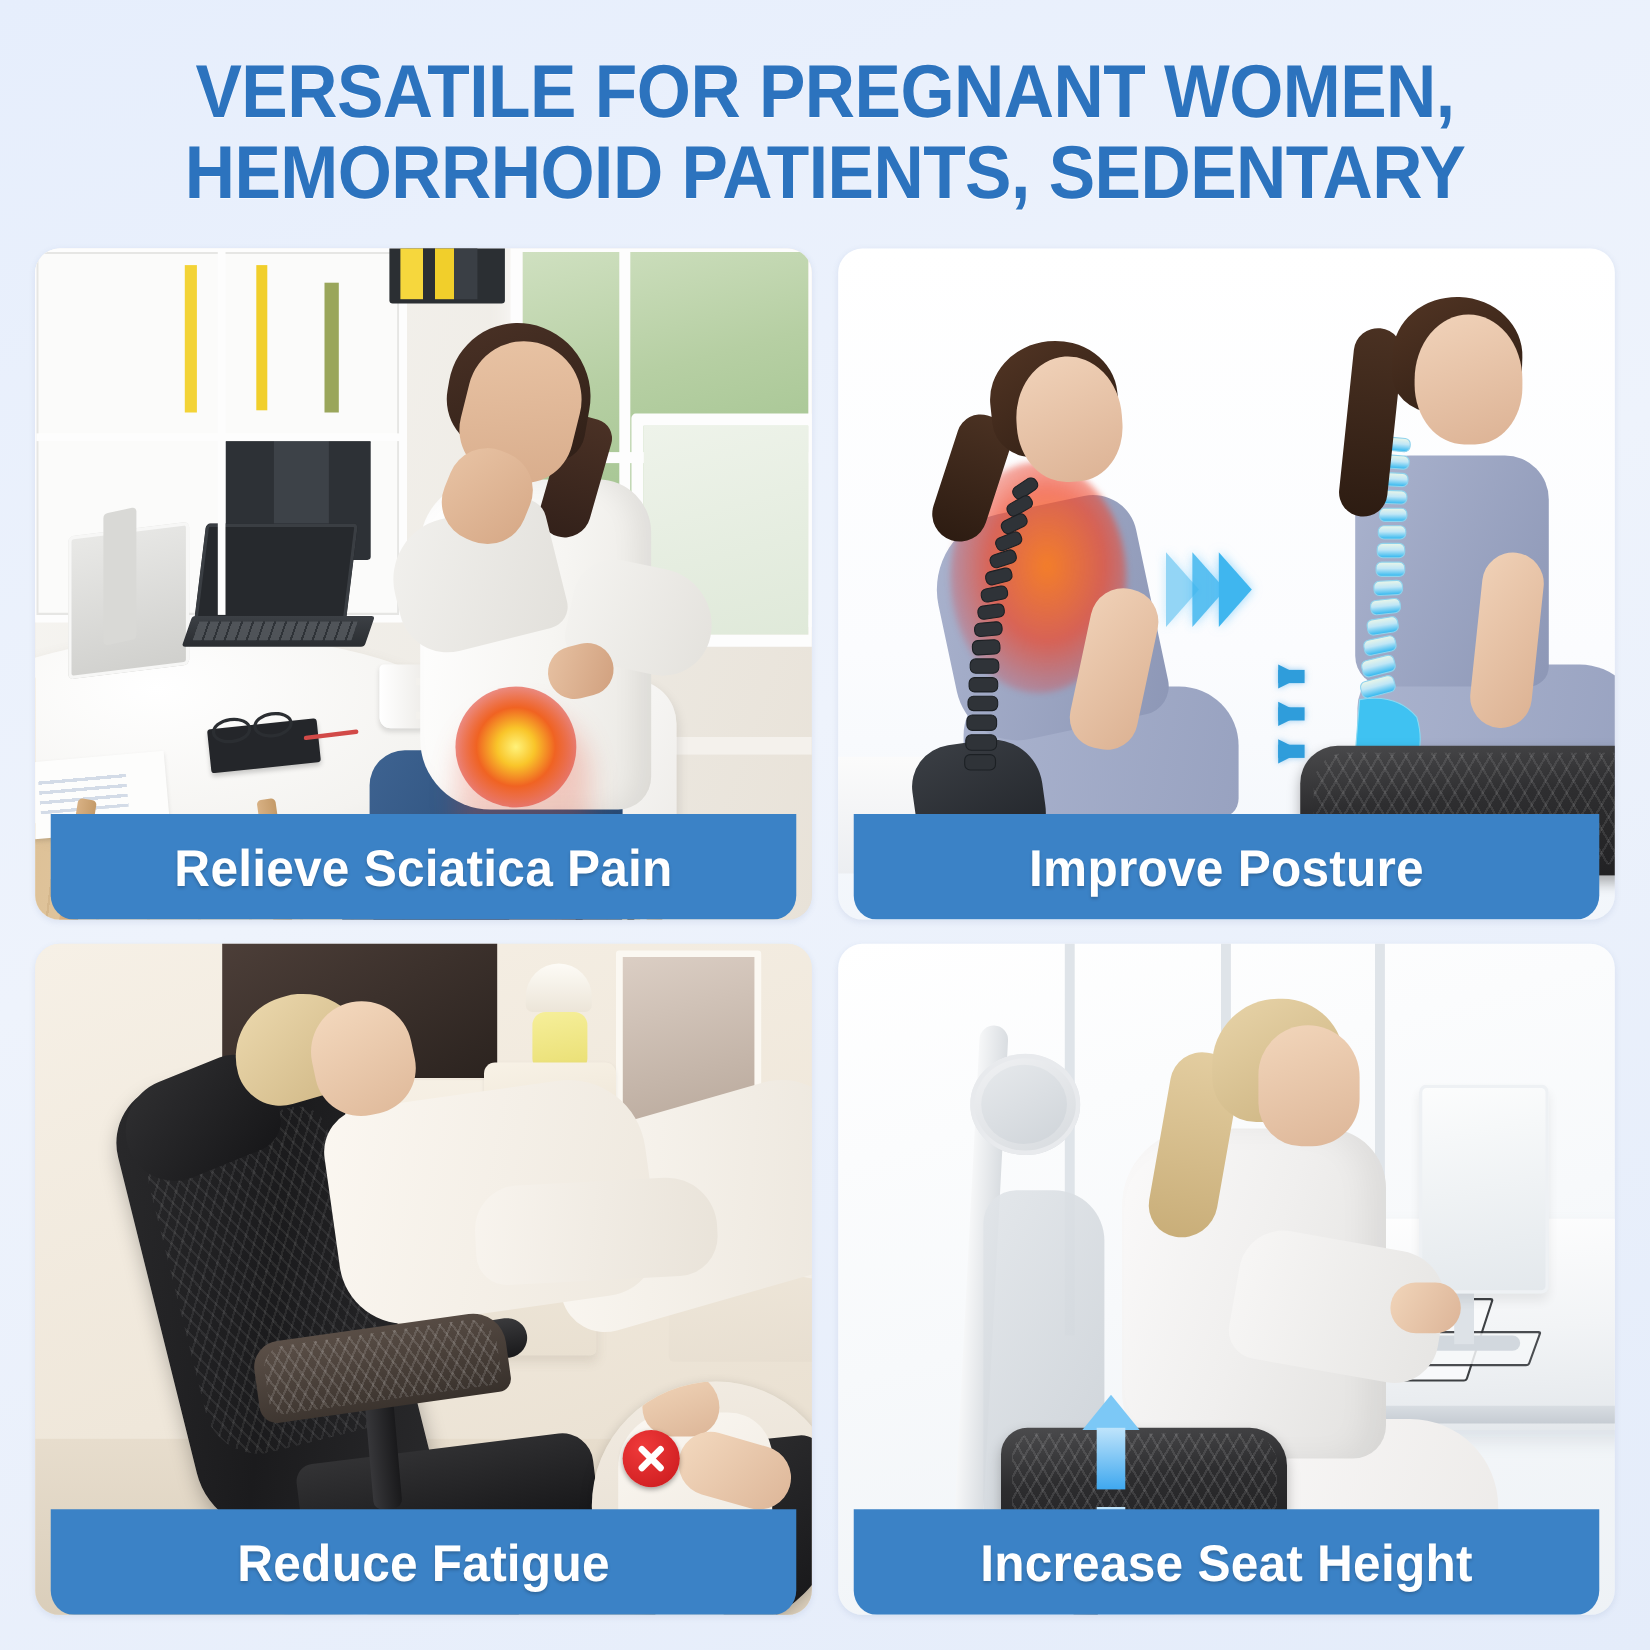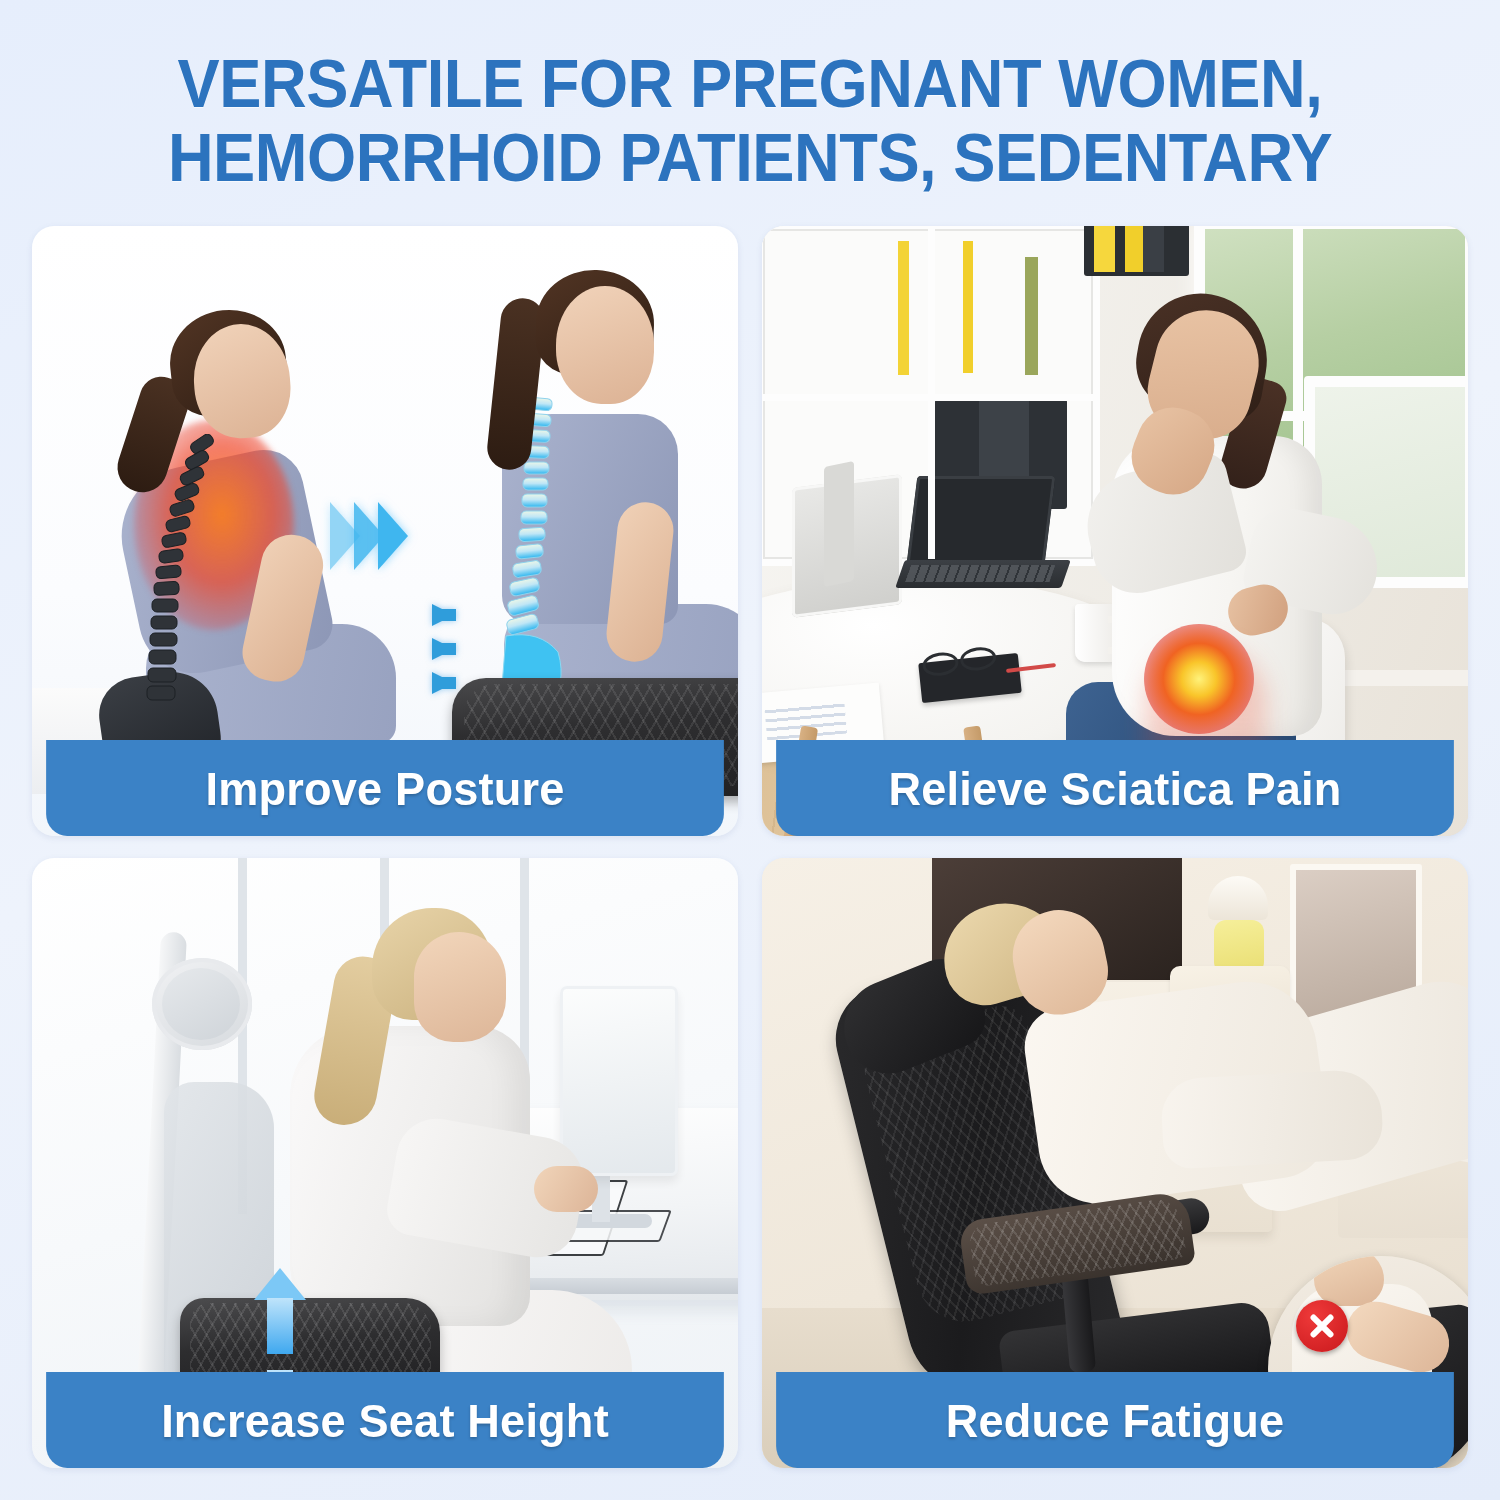--- a/index.html
+++ b/index.html
@@ -316,20 +316,101 @@
 </head>
 <body>
 
 <div class="headline">
   <span>VERSATILE FOR PREGNANT WOMEN,</span>
   <span class="l2">HEMORRHOID PATIENTS, SEDENTARY</span>
 </div>
 
 <div class="grid">
 
+  <div class="panel p1">
+    <div class="photo">
+      <div class="wall"></div>
+      <div class="window"></div>
+      <div class="window2"></div>
+      <div class="floor"></div>
+      <div class="baseboard"></div>
+      <div class="shelf">
+        <div class="books">
+          <span></span>
+            <span></span>
+            <span></span>
+            <span></span>
+            <span></span>
+            <span></span>
+            <span></span>
+            <span></span>
+        </div>
+        <div class="books2">
+          <span></span>
+            <span></span>
+            <span></span>
+            <span></span>
+            <span></span>
+            <span></span>
+            <span></span>
+        </div>
+        <div class="yellowbk"></div>
+        <div class="yellowbk2"></div>
+        <div class="greenbk"></div>
+        <div class="dark-box"></div>
+        <div class="dark-box2"></div>
+      </div>
+      <div class="topbox"></div>
+      <div class="table"></div>
+      <div class="monitor"></div>
+      <div class="monitor2"></div>
+      <div class="laptop">
+        <div class="scr"></div>
+        <div class="kbd"></div>
+      </div>
+      <div class="mug"></div>
+      <div class="notebook"></div>
+      <div class="glasses">
+          <i></i>
+          <i></i>
+        </div>
+      <div class="pen"></div>
+      <div class="papers"></div>
+      <div class="leg l1"></div>
+      <div class="leg l2"></div>
+      <svg class="lwire" viewBox="0 0 190 70">
+        <path d="M8 2 L120 62 M120 2 L8 62 M0 34 L150 34" stroke="#2e3236" stroke-width="4" fill="none"></path>
+      </svg>
+      <div class="chair">
+        <div class="seatback"></div>
+        <div class="cleg cl1"></div>
+        <div class="cleg cl2"></div>
+        <svg class="wire" viewBox="0 0 112 80">
+          <path d="M6 2 L92 72 M92 2 L6 72 M0 38 L106 38" stroke="#2a2d31" stroke-width="4" fill="none"></path>
+        </svg>
+      </div>
+      <div class="body">
+        <div class="jeans2"></div>
+        <div class="jeans"></div>
+        <div class="shirt"></div>
+        <div class="arm2"></div>
+        <div class="hand2"></div>
+        <div class="ponytail"></div>
+        <div class="hair"></div>
+        <div class="head"></div>
+        <div class="arm"></div>
+        <div class="forearm"></div>
+      </div>
+      <div class="painglow"></div>
+      <div class="painpt pain1"></div>
+
+    </div>
+    <div class="caption">Relieve Sciatica Pain</div>
+  </div>
+
   <div class="panel p2">
     <div class="photo">
       <div class="stool"></div>
 
       <div class="fig" id="figA">
         <div class="lg"></div>
         <div class="pelvis"></div>
         <div class="tp"></div>
         <div class="heat"></div>
         <svg class="spine" viewBox="0 0 100 330">
@@ -399,143 +480,20 @@
           <i></i>
           <i></i>
         </div>
       <div class="sarrow sa1"></div>
       <div class="sarrow sa2"></div>
       <div class="sarrow sa3"></div>
     </div>
     <div class="caption">Improve Posture</div>
   </div>
 
-  <div class="panel p1">
-    <div class="photo">
-      <div class="wall"></div>
-      <div class="window"></div>
-      <div class="window2"></div>
-      <div class="floor"></div>
-      <div class="baseboard"></div>
-      <div class="shelf">
-        <div class="books">
-          <span></span>
-            <span></span>
-            <span></span>
-            <span></span>
-            <span></span>
-            <span></span>
-            <span></span>
-            <span></span>
-        </div>
-        <div class="books2">
-          <span></span>
-            <span></span>
-            <span></span>
-            <span></span>
-            <span></span>
-            <span></span>
-            <span></span>
-        </div>
-        <div class="yellowbk"></div>
-        <div class="yellowbk2"></div>
-        <div class="greenbk"></div>
-        <div class="dark-box"></div>
-        <div class="dark-box2"></div>
-      </div>
-      <div class="topbox"></div>
-      <div class="table"></div>
-      <div class="monitor"></div>
-      <div class="monitor2"></div>
-      <div class="laptop">
-        <div class="scr"></div>
-        <div class="kbd"></div>
-      </div>
-      <div class="mug"></div>
-      <div class="notebook"></div>
-      <div class="glasses">
-          <i></i>
-          <i></i>
-        </div>
-      <div class="pen"></div>
-      <div class="papers"></div>
-      <div class="leg l1"></div>
-      <div class="leg l2"></div>
-      <svg class="lwire" viewBox="0 0 190 70">
-        <path d="M8 2 L120 62 M120 2 L8 62 M0 34 L150 34" stroke="#2e3236" stroke-width="4" fill="none"></path>
-      </svg>
-      <div class="chair">
-        <div class="seatback"></div>
-        <div class="cleg cl1"></div>
-        <div class="cleg cl2"></div>
-        <svg class="wire" viewBox="0 0 112 80">
-          <path d="M6 2 L92 72 M92 2 L6 72 M0 38 L106 38" stroke="#2a2d31" stroke-width="4" fill="none"></path>
-        </svg>
-      </div>
-      <div class="body">
-        <div class="jeans2"></div>
-        <div class="jeans"></div>
-        <div class="shirt"></div>
-        <div class="arm2"></div>
-        <div class="hand2"></div>
-        <div class="ponytail"></div>
-        <div class="hair"></div>
-        <div class="head"></div>
-        <div class="arm"></div>
-        <div class="forearm"></div>
-      </div>
-      <div class="painglow"></div>
-      <div class="painpt pain1"></div>
-
-    </div>
-    <div class="caption">Relieve Sciatica Pain</div>
-  </div>
-
-  <div class="panel p3">
-    <div class="photo">
-      <div class="mullion m1"></div>
-      <div class="mullion m2"></div>
-      <div class="mullion m3"></div>
-      <div class="desk"></div>
-      <div class="deskedge"></div>
-      <div class="mat"></div>
-      <div class="keyboard"></div>
-      <div class="standb"></div>
-      <div class="stand"></div>
-      <div class="screen"></div>
-      <div class="chairback">
-        <div class="cbrail"></div>
-        <div class="cbmesh"></div>
-        <div class="headrest"></div>
-      </div>
-      <div class="seatpan"></div>
-      <div class="gaslift"></div>
-
-      <div class="person">
-        <div class="p3legs"></div>
-        <div class="p3torso"></div>
-        <div class="p3pony"></div>
-        <div class="p3hair"></div>
-        <div class="p3head"></div>
-        <div class="p3arm"></div>
-        <div class="p3hand"></div>
-      </div>
-      <div class="cushion3"></div>
-      <div class="arrow arrowUp">
-        <div class="headU"></div>
-          <div class="shaft"></div>
-      </div>
-      <div class="arrow arrowDn">
-        <div class="shaft"></div>
-          <div class="headD"></div>
-      </div>
-    </div>
-    <div class="caption">Increase Seat Height</div>
-  </div>
-
   <div class="panel p4">
     <div class="photo">
       <div class="wall4"></div>
       <div class="tv"></div>
       <div class="lamp"></div>
       <div class="bear"></div>
       <div class="frame"></div>
       <div class="deskw"></div>
       <div class="kbd4"></div>
       <div class="drawer"></div>
@@ -579,13 +537,55 @@
         <div class="iarm"></div>
       </div>
       <div class="xbadge">
           <i></i>
           <i></i>
         </div>
     </div>
     <div class="caption">Reduce Fatigue</div>
   </div>
 
+  <div class="panel p3">
+    <div class="photo">
+      <div class="mullion m1"></div>
+      <div class="mullion m2"></div>
+      <div class="mullion m3"></div>
+      <div class="desk"></div>
+      <div class="deskedge"></div>
+      <div class="mat"></div>
+      <div class="keyboard"></div>
+      <div class="standb"></div>
+      <div class="stand"></div>
+      <div class="screen"></div>
+      <div class="chairback">
+        <div class="cbrail"></div>
+        <div class="cbmesh"></div>
+        <div class="headrest"></div>
+      </div>
+      <div class="seatpan"></div>
+      <div class="gaslift"></div>
+
+      <div class="person">
+        <div class="p3legs"></div>
+        <div class="p3torso"></div>
+        <div class="p3pony"></div>
+        <div class="p3hair"></div>
+        <div class="p3head"></div>
+        <div class="p3arm"></div>
+        <div class="p3hand"></div>
+      </div>
+      <div class="cushion3"></div>
+      <div class="arrow arrowUp">
+        <div class="headU"></div>
+          <div class="shaft"></div>
+      </div>
+      <div class="arrow arrowDn">
+        <div class="shaft"></div>
+          <div class="headD"></div>
+      </div>
+    </div>
+    <div class="caption">Increase Seat Height</div>
+  </div>
+
 </div>
 
 </body></html>

